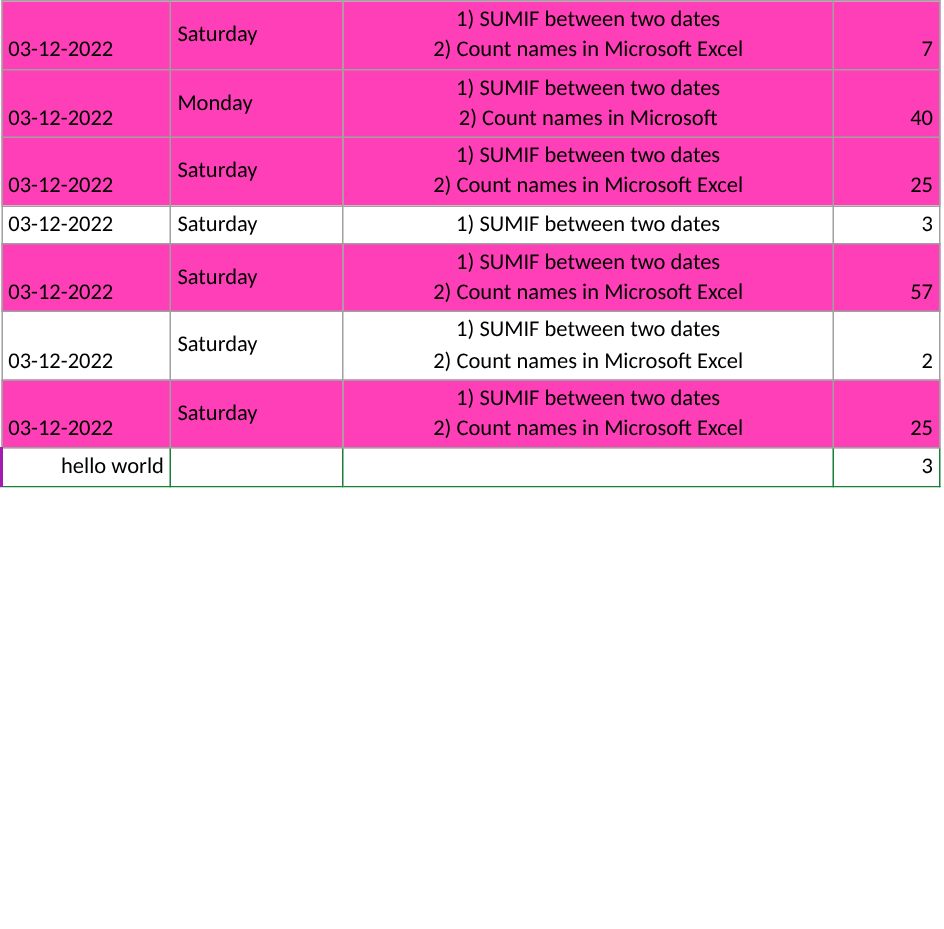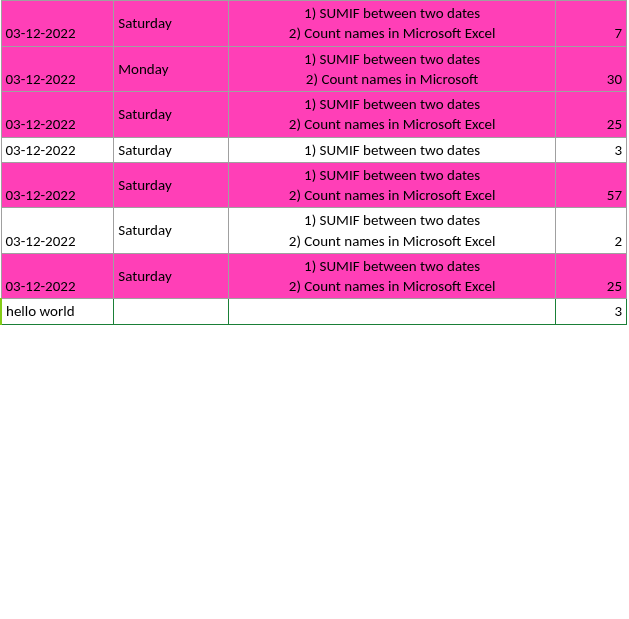--- a/index.html
+++ b/index.html
@@ -8,21 +8,21 @@
     .sheet td { border: 1px solid #a0a0a0; padding: 2px 4px; line-height: 1.35; height: 100%; }
     .col-date { width: 113px; text-align: left; vertical-align: bottom; }
     .col-day  { width: 115px; text-align: left; vertical-align: middle; }
     .col-desc { width: 328px; text-align: center; vertical-align: middle; }
     .col-num  { width: 71px;  text-align: right; vertical-align: bottom; padding-right: 6px; }
     .desc-inner { white-space: pre-line; }
     tr.hl td { background: #ff3fb7; }
     tr.plain td { background: #ffffff; }
     
     tr.active td { border: 1px solid #1a7f37; }
-    tr.active td:first-child { border-left: 2px solid #84cc16; }
+    tr.active td:first-child { border-left: 2px solid #a21caf; text-align: right; }
   </style>
 </head>
 <body>
 
 <table class="sheet">
   <tbody id="tbody">
       <tr class="hl">
         <td class="col-date">03-12-2022</td>
         <td class="col-day">Saturday</td>
         <td class="col-desc">
@@ -31,21 +31,21 @@
         </td>
         <td class="col-num">7</td>
       </tr>
       <tr class="hl">
         <td class="col-date">03-12-2022</td>
         <td class="col-day">Monday</td>
         <td class="col-desc">
           <div class="desc-inner">1) SUMIF between two dates
 2) Count names in Microsoft</div>
         </td>
-        <td class="col-num">30</td>
+        <td class="col-num">40</td>
       </tr>
       <tr class="hl">
         <td class="col-date">03-12-2022</td>
         <td class="col-day">Saturday</td>
         <td class="col-desc">
           <div class="desc-inner">1) SUMIF between two dates
 2) Count names in Microsoft Excel</div>
         </td>
         <td class="col-num">25</td>
       </tr>

